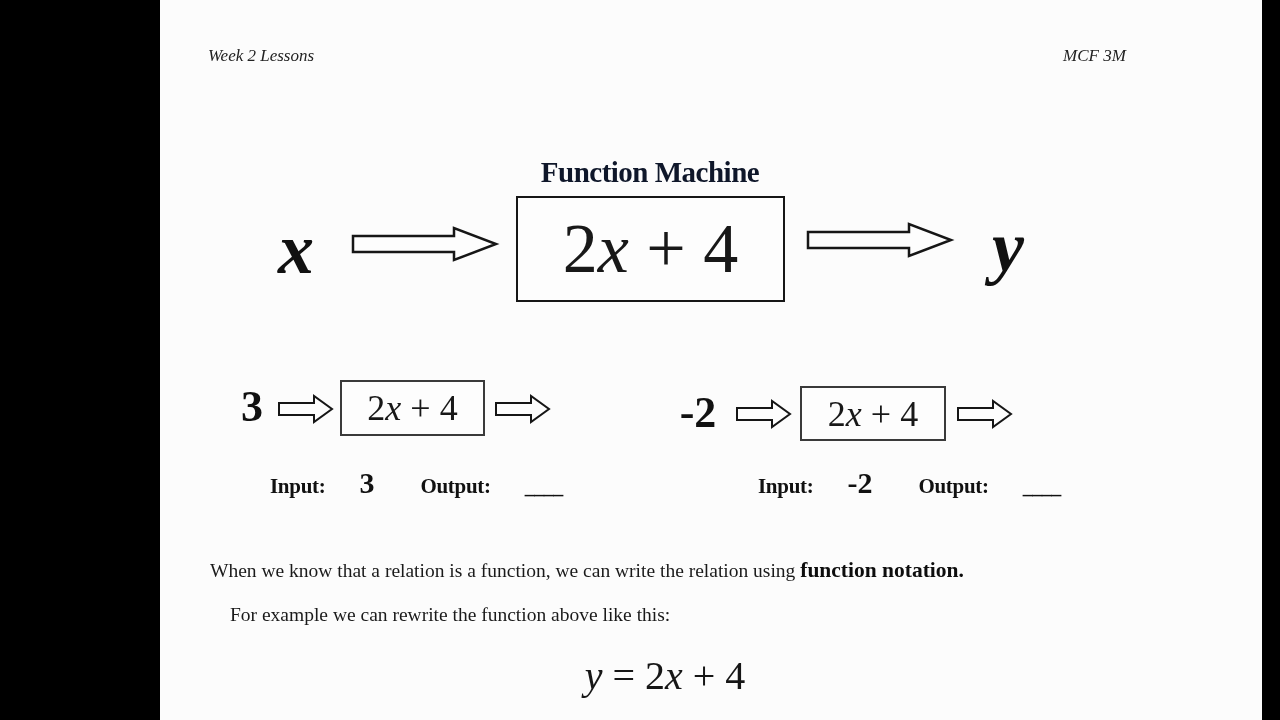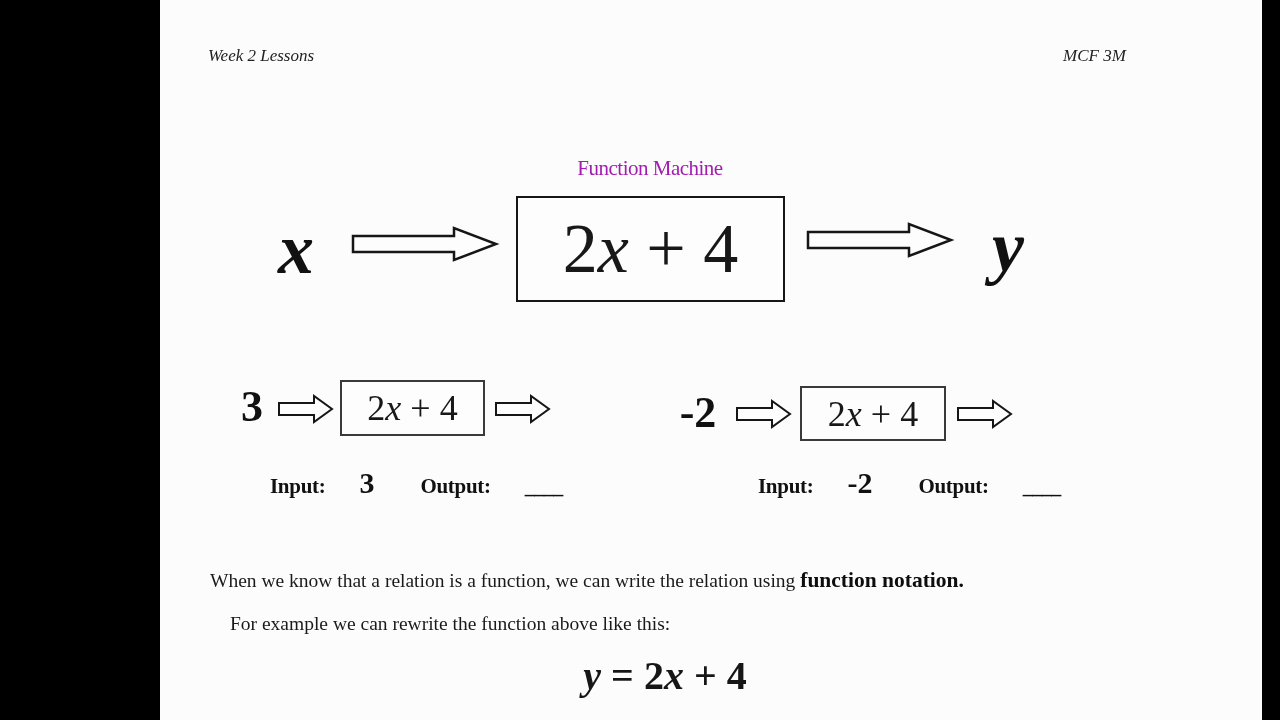--- a/index.html
+++ b/index.html
@@ -17,21 +17,21 @@
   .stage {
     position:absolute; left:160px; top:0; width:1102px; height:720px;
     background:#fcfcfc; overflow:hidden;
   }
   .abs { position:absolute; }
   .ws { white-space:pre; }
 
   .header-small { font-style:italic; font-size:17px; color:#222; }
   .lesson-title { font-size:40px; font-weight:bold; letter-spacing:-1px; color:#111; }
 
-  .fm-label { width:300px; text-align:center; font-size:21px; font-weight:normal; letter-spacing:-0.5px; color:#a21caf; }
+  .fm-label { width:300px; text-align:center; font-size:29px; font-weight:bold; letter-spacing:-0.5px; color:#0f172a; }
 
   .var-label {
     width:72px; height:106px; display:flex; align-items:center; justify-content:center;
     font-size:72px; font-weight:bold; font-style:italic; color:#111;
   }
   .machine-box {
     width:269px; height:106px; border:2px solid #161616; background:#fdfdfd;
     display:flex; align-items:center; justify-content:center;
   }
   .machine-box .rule { font-size:70px; color:#181818; white-space:pre; }
@@ -45,24 +45,24 @@
     border:2px solid #3a3a3a; background:#fdfdfd;
     display:flex; align-items:center; justify-content:center;
   }
   .sm-box .rule { font-size:36px; color:#181818; white-space:pre; }
 
   .io-row { display:flex; align-items:baseline; font-weight:bold; color:#111;gap:20px; }
   .io-label { font-size:21px; letter-spacing:-0.3px; }
   .io-value { font-size:30px; margin-left:14px; margin-right:26px; }
   .io-blank { font-size:20px; margin-left:14px; letter-spacing:-0.5px;font-family:Liberation Serif, serif; }
 
-  .para { font-size:19.5px; color:#1a1a1a; white-space:pre; line-height:40px; }
+  .para { font-size:19.5px; color:#1a1a1a; white-space:pre; line-height:21px; }
   .para b { font-size:21.5px; color:#0d0d0d; }
 
-  .equation { width:320px; text-align:center; font-size:40px; color:#161616; white-space:pre;font-weight:bold; }
+  .equation { width:320px; text-align:center; font-size:40px; color:#161616; white-space:pre; }
 
   svg.flow-arrow { display:block; }
 </style>
 </head>
 <body>
 
 <div class="letterbox left"></div>
 <div class="letterbox right"></div>
 
 <div class="stage">

